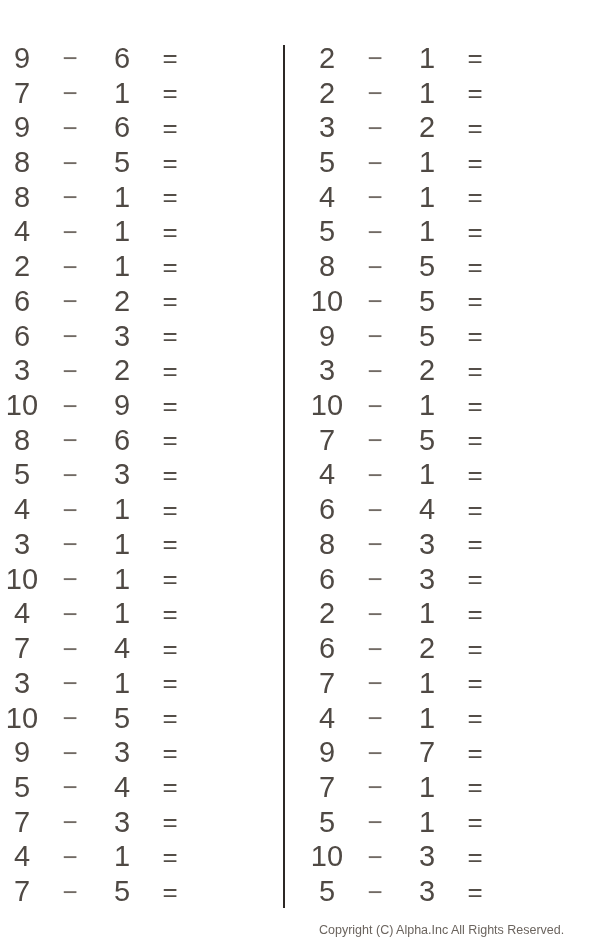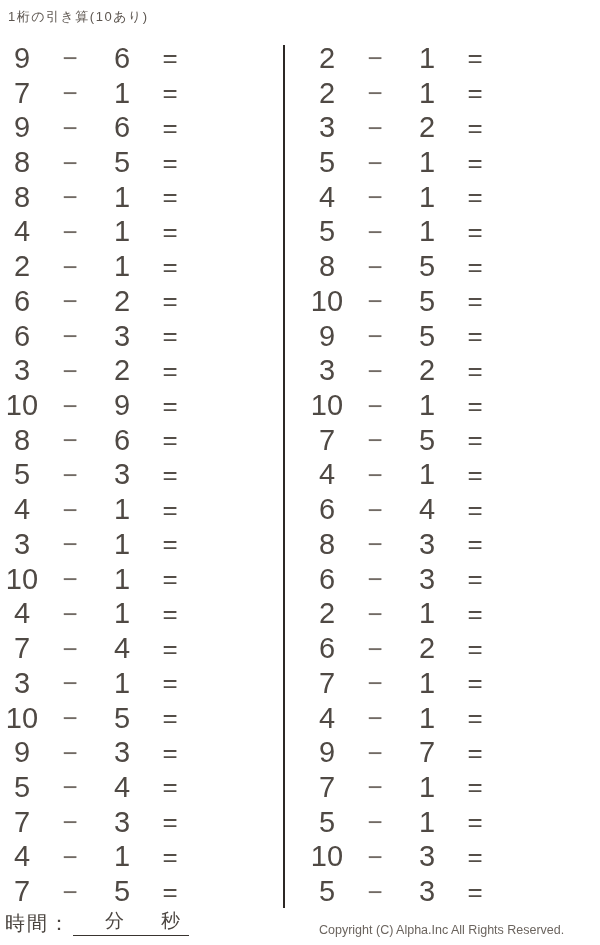--- a/index.html
+++ b/index.html
@@ -68,21 +68,20 @@
   .copyright {
     position:absolute; left:319px; top:923px;
     font-size:12.5px; color:#6b645e;
   }
 </style>
 </head>
 <body>
 
 <div class="page">
 
-  <div class="title">1桁の引き算(10あり)</div>
 
 
   <div class="divider"></div>
 
   <div class="col col-left" id="col-left">
   <div class="row">
     <span class="cell a">9</span>
     <span class="cell minus">−</span>
     <span class="cell b">6</span>
     <span class="cell eq">=</span>
@@ -427,25 +426,18 @@
   </div>
 
   <div class="row">
     <span class="cell a">5</span>
     <span class="cell minus">−</span>
     <span class="cell b">3</span>
     <span class="cell eq">=</span>
   </div>
 </div>
 
-  <div class="time-field">
-    <span class="time-label">時間：</span>
-    <span class="time-line">
-      <span class="unit unit-min">分</span>
-      <span class="unit unit-sec">秒</span>
-    </span>
-  </div>
 
   <div class="page-indicator">228/400</div>
 
   <div class="copyright">Copyright (C) Alpha.Inc All Rights Reserved.</div>
 
 </div>
 
 </body></html>

